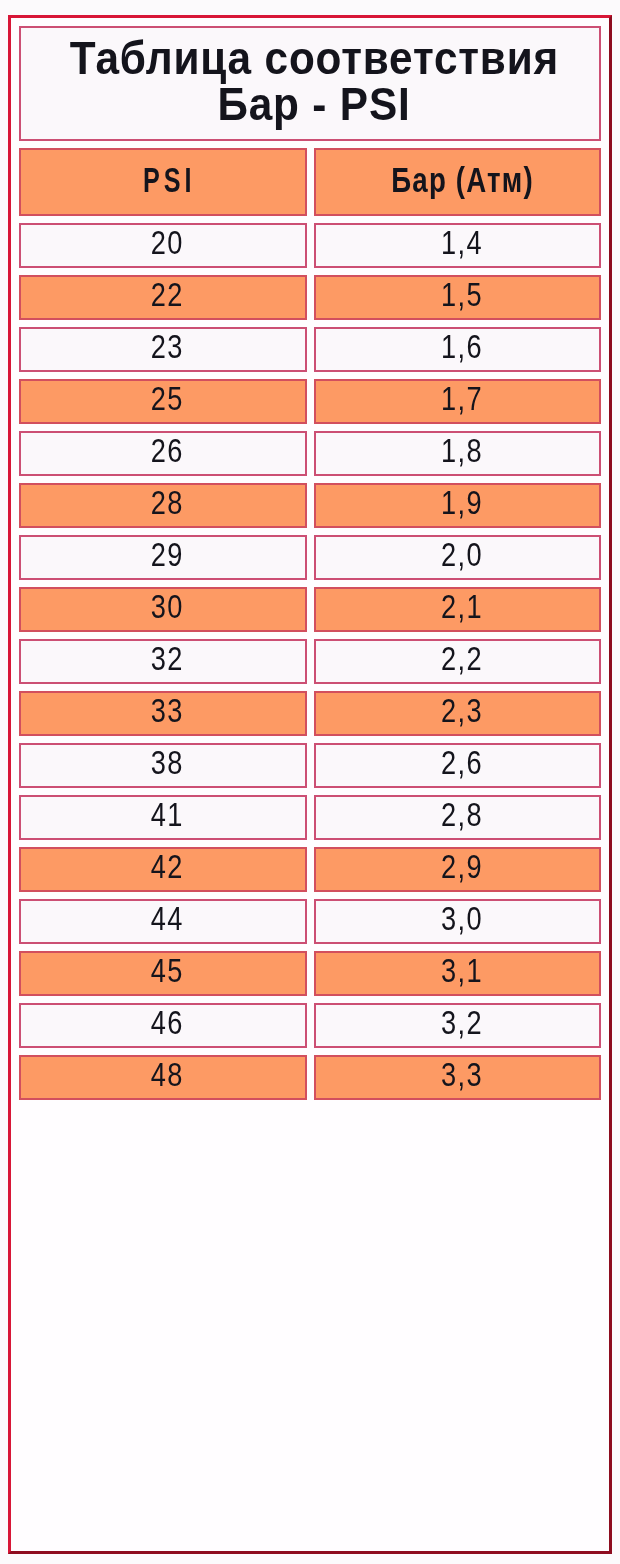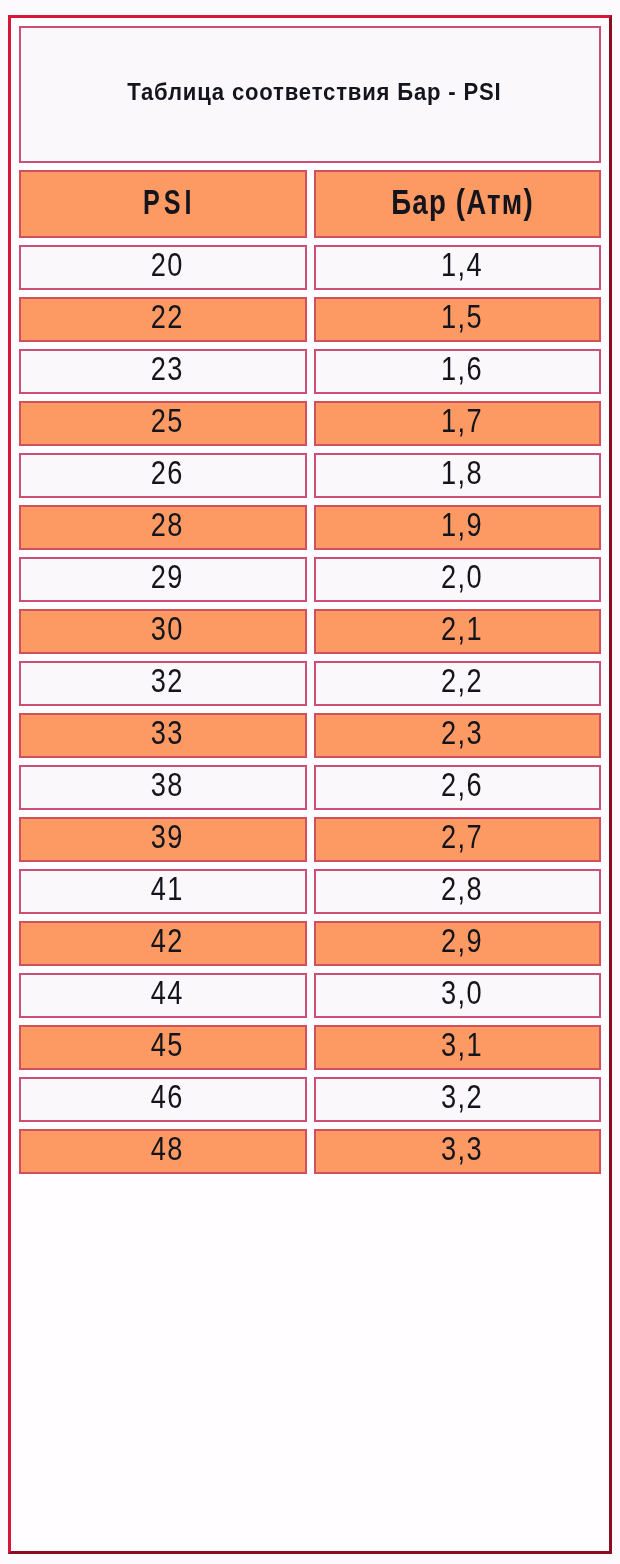--- a/index.html
+++ b/index.html
@@ -45,23 +45,23 @@
     color: #14141c;
     background: #fbf8fb;
   }
   td span.tx {
     display: inline-block;
     transform: scaleX(0.80);
     letter-spacing: 1.8px;
     text-indent: 1.8px;
   }
   td.title {
-    height: 137px;
+    height: 115px;
     font-weight: bold;
-    font-size: 24px;
+    font-size: 46px;
     padding: 0 0 6px 8px;
   }
   td.title span.tx {
     transform: scaleX(0.92);
     letter-spacing: 0.9px;
     text-indent: 0.9px;
   }
   td.head {
     font-weight: bold;
     background: #fd9a64;
@@ -136,24 +136,20 @@
           <td><span class="tx">2,2</span></td>
         </tr>
         <tr class="odd">
           <td><span class="tx">33</span></td>
           <td><span class="tx">2,3</span></td>
         </tr>
         <tr class="even">
           <td><span class="tx">38</span></td>
           <td><span class="tx">2,6</span></td>
         </tr>
-        <tr class="odd">
-          <td><span class="tx">39</span></td>
-          <td><span class="tx">2,7</span></td>
-        </tr>
         <tr class="even">
           <td><span class="tx">41</span></td>
           <td><span class="tx">2,8</span></td>
         </tr>
         <tr class="odd">
           <td><span class="tx">42</span></td>
           <td><span class="tx">2,9</span></td>
         </tr>
         <tr class="even">
           <td><span class="tx">44</span></td>

